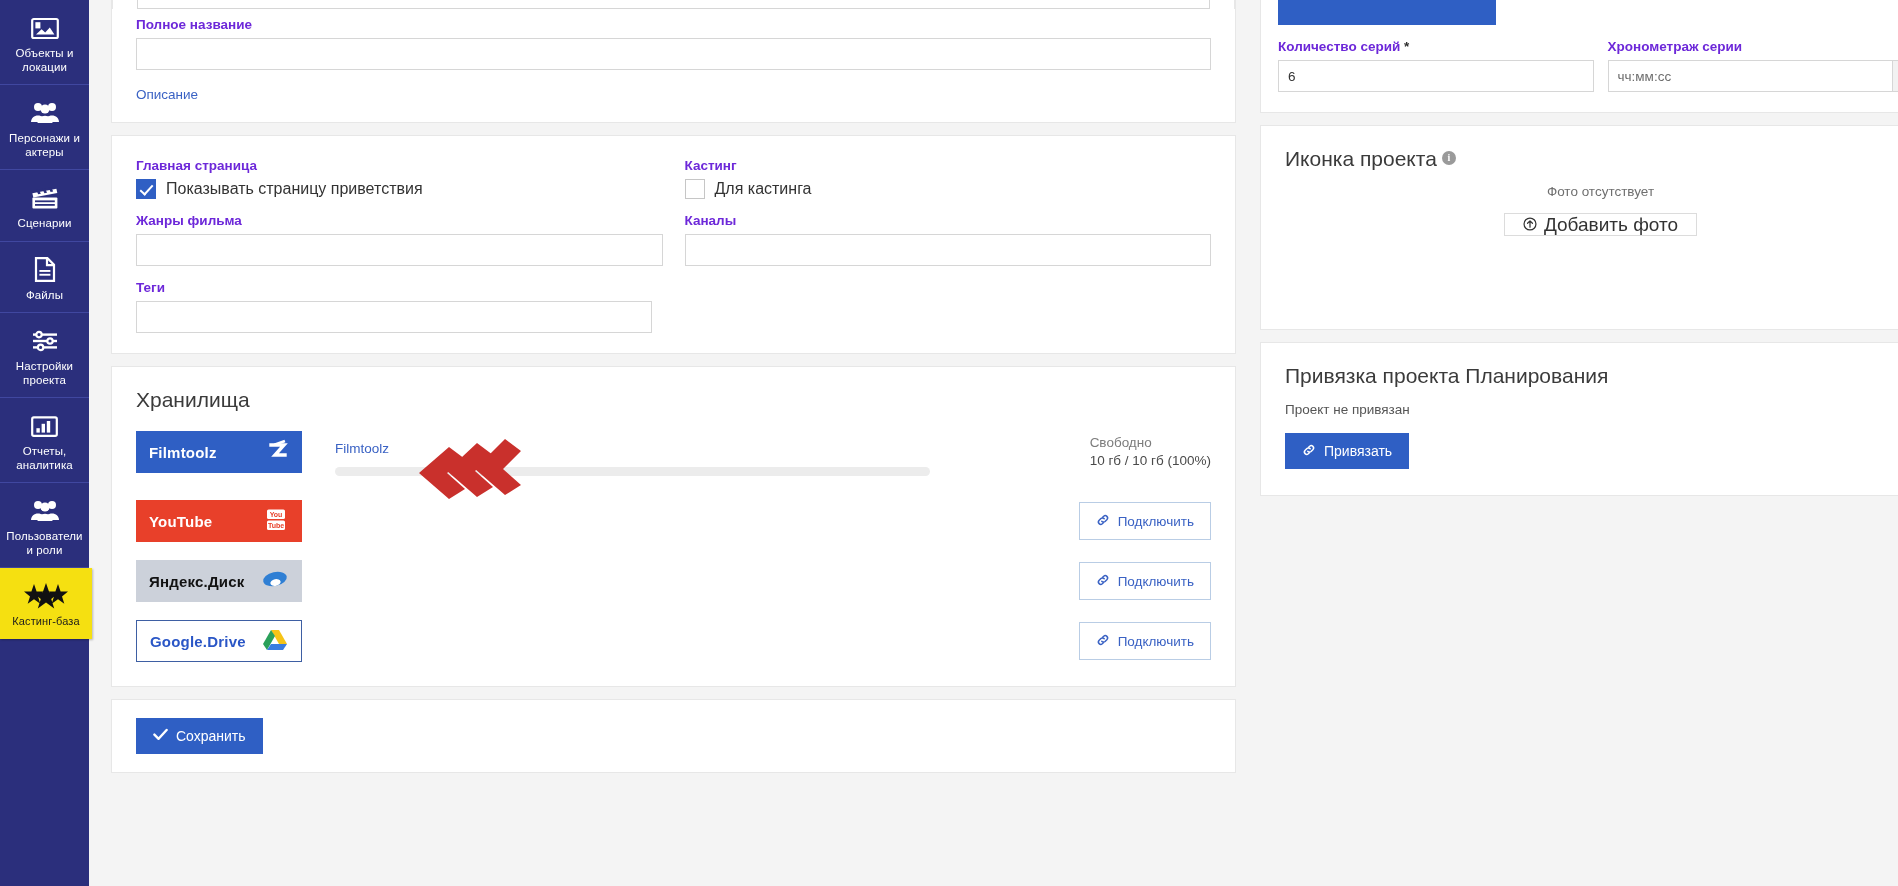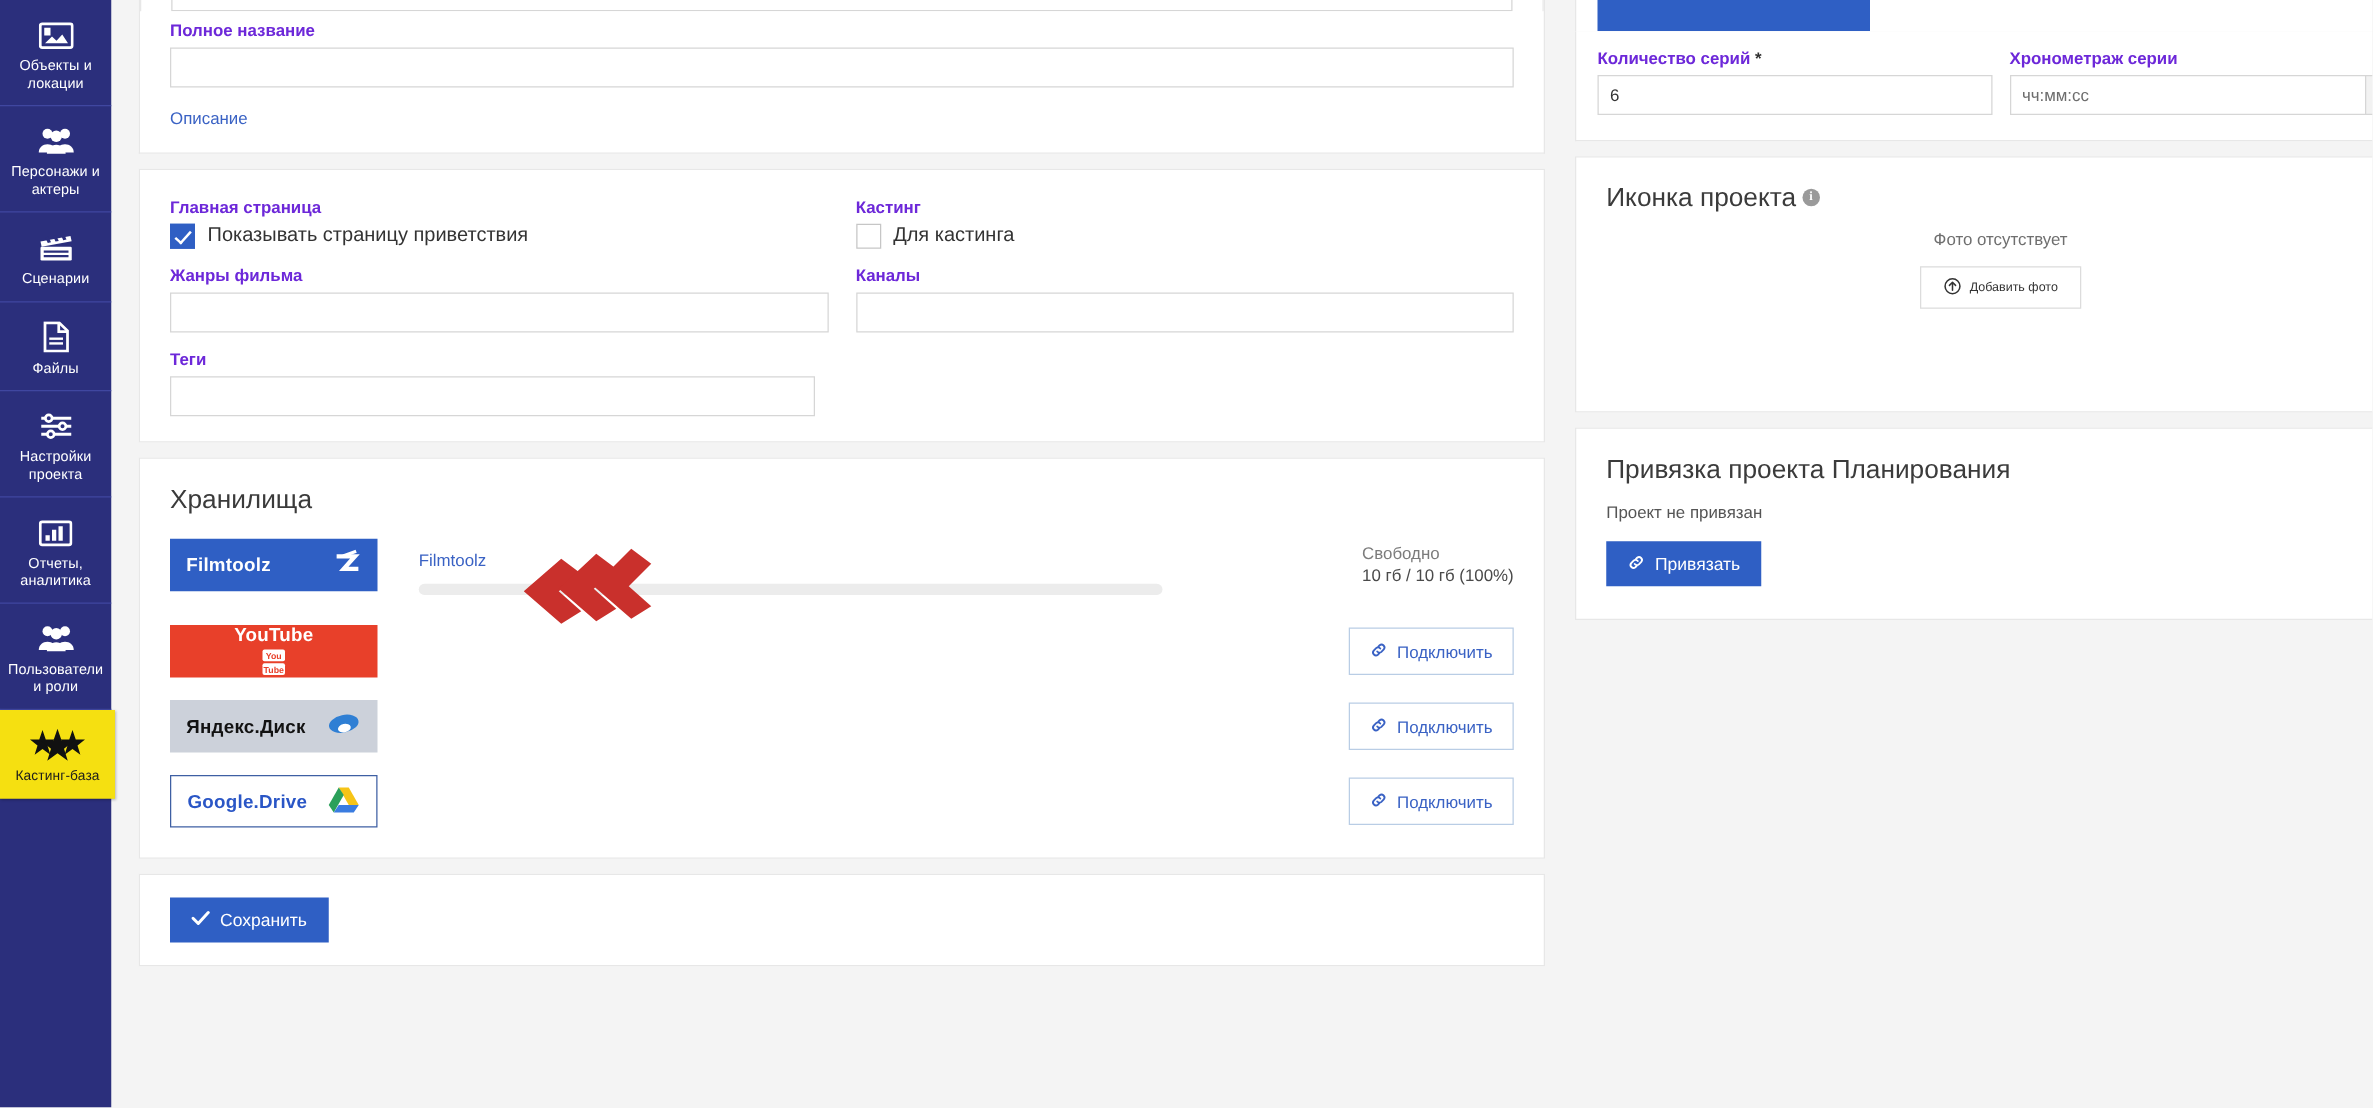--- a/index.html
+++ b/index.html
@@ -169,21 +169,21 @@
     width: 166px; height: 42px;
     flex: 0 0 166px;
     display: flex; align-items: center;
     justify-content: space-between;
     padding: 0 13px;
     cursor: pointer;
   }
   .logo-text { font-weight: 700; font-size: 15px; letter-spacing: .2px; }
   .store-logo.filmtoolz { background: #2f5fc4; }
   .store-logo.filmtoolz .logo-text { color: #fff; }
-  .store-logo.youtube { background: #e8402a; flex-direction: column; }
+  .store-logo.youtube { background: #e8402a; }
   .store-logo.youtube .logo-text { color: #fff; }
   .store-logo.yandex { background: #ccd1da; }
   .store-logo.yandex .logo-text { color: #121212; }
   .store-logo.gdrive { background: #fff; border: 1px solid #3e5fa3; }
   .store-logo.gdrive .logo-text { color: #2a56c6; }
 
   .store-side { margin-left: 33px; flex: 1 1 auto; }
   .store-name { color: #3a62c4; font-size: 13.5px; margin-top: 10px; }
   .pbar {
     height: 9px;
@@ -218,25 +218,25 @@
     color: #fff;
     font-size: 14px;
     font-family: "Liberation Sans", sans-serif;
     cursor: pointer;
     padding: 0 17px;
     display: inline-flex;
     align-items: center;
     gap: 8px;
   }
   .btn-plain {
-    height: 34px;
+    height: 23px;
     border: 1px solid #dcdcdc;
     background: #fff;
     color: #333;
-    font-size: 10px;
+    font-size: 19px;
     font-family: "Liberation Sans", sans-serif;
     cursor: pointer;
     padding: 0 18px;
     display: inline-flex;
     align-items: center;
     gap: 7px;
   }
 
   
   .blue-tab-cut {

